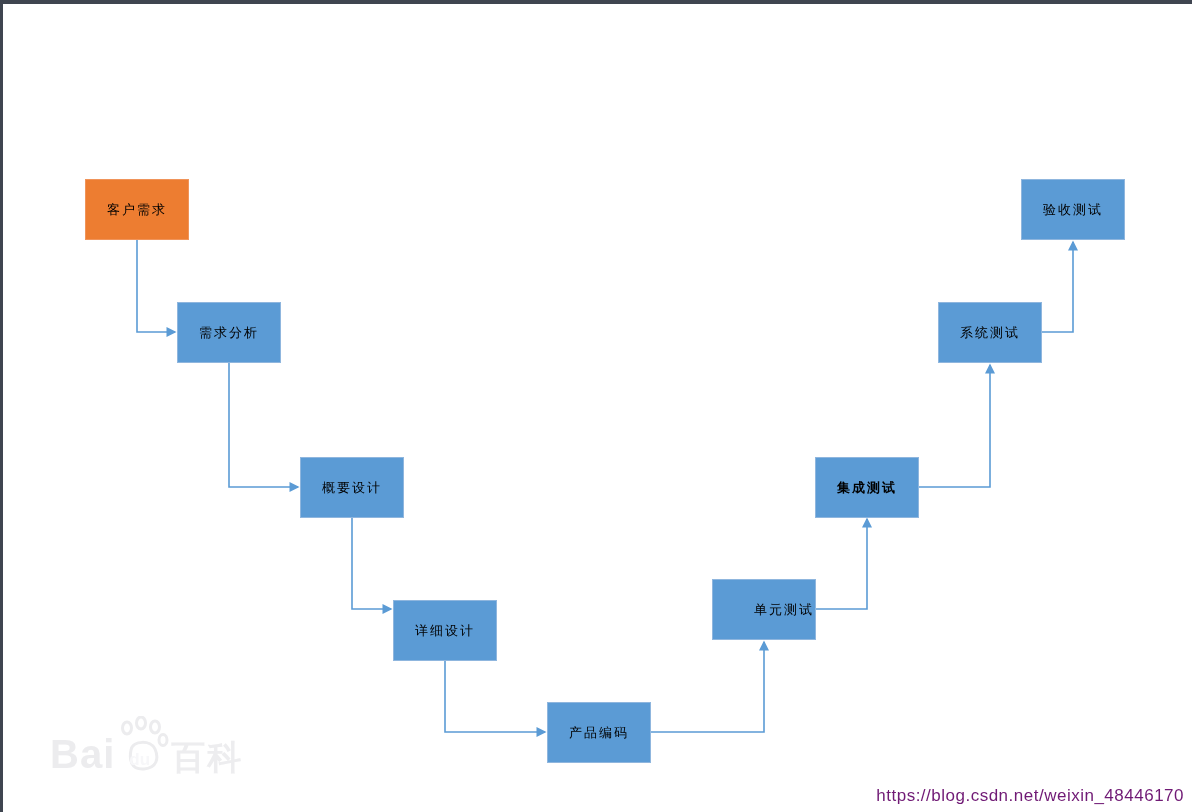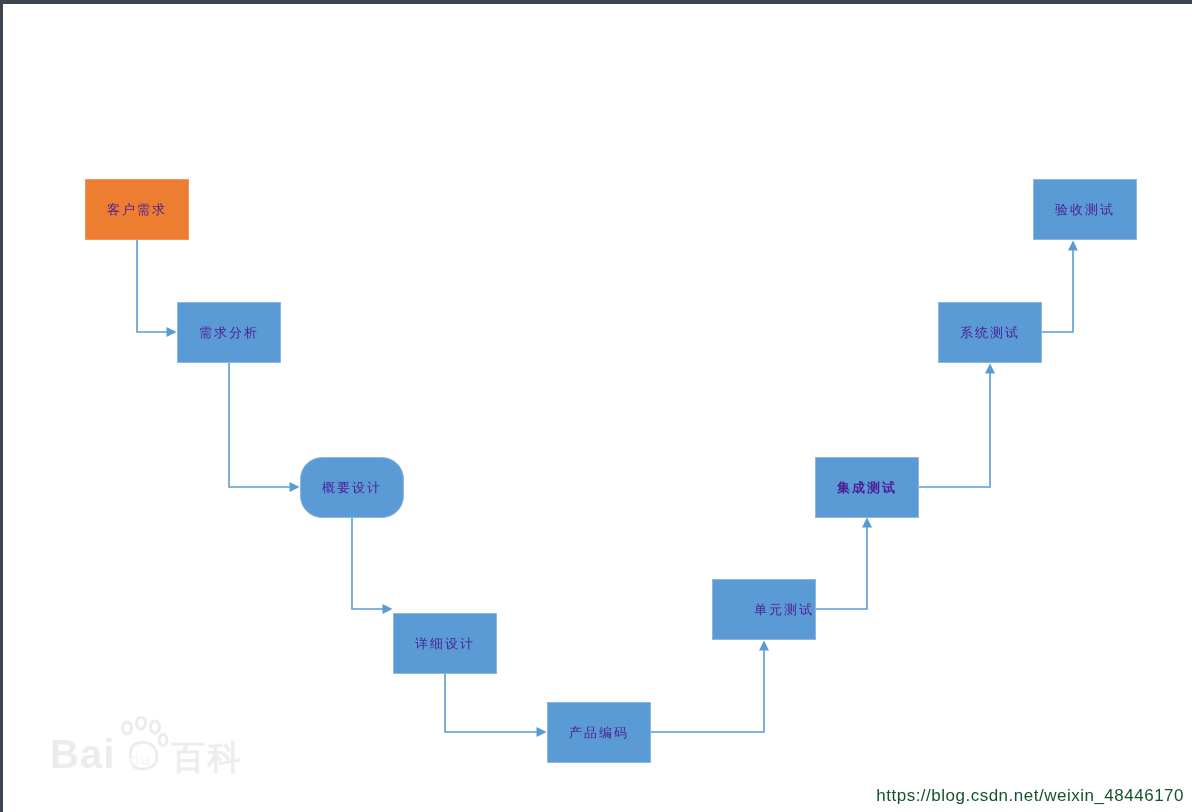--- a/index.html
+++ b/index.html
@@ -33,21 +33,21 @@
     pointer-events: none;
   }
   .node {
     position: absolute;
     width: 104px;
     height: 61px;
     box-sizing: border-box;
     display: flex;
     align-items: center;
     justify-content: center;
-    color: #4c1d95;
+    color: #000000;
     font-size: 13px;
     letter-spacing: 2px;
     text-align: center;
   }
   .node.process {
     background: #5B9BD5;
     border: 1px solid #8FB6DE;
   }
   .node.start {
     background: #ED7D31;
@@ -88,21 +88,21 @@
     line-height: 1;
     letter-spacing: 2px;
     color: #EDEDEF;
   }
   
   .wm-csdn {
     position: absolute;
     right: 8px;
     bottom: 6px;
     font-size: 17px;
-    color: #14532d;
+    color: #701a75;
     letter-spacing: 0.5px;
     user-select: none;
   }
 </style>
 </head>
 <body>
 
 <div class="frame-top"></div>
 <div class="frame-left"></div>
 
@@ -119,27 +119,27 @@
     <path d="M445 640 L445 732 L545 732" marker-end="url(#arrow)"></path>
     <path d="M651 732 L764 732 L764 642" marker-end="url(#arrow)"></path>
     <path d="M816 609 L867 609 L867 519" marker-end="url(#arrow)"></path>
     <path d="M919 487 L990 487 L990 365" marker-end="url(#arrow)"></path>
     <path d="M1042 332 L1073 332 L1073 242" marker-end="url(#arrow)"></path>
   </g>
 </svg>
 
 <div class="node start" style="left:85px;  top:179px;">客户需求</div>
 <div class="node process" style="left:177px; top:302px;">需求分析</div>
-<div class="node process" style="left:300px; top:457px;border-radius:22px;">概要设计</div>
-<div class="node process" style="left:393px; top:613px;text-align:center;">详细设计</div>
+<div class="node process" style="left:300px; top:457px;">概要设计</div>
+<div class="node process" style="left:393px; top:600px;text-align:center;">详细设计</div>
 <div class="node process" style="left:547px; top:702px;font-family:Liberation Mono, monospace;">产品编码</div>
 <div class="node process" style="left:712px; top:579px;padding-left:40px;">单元测试</div>
 <div class="node process" style="left:815px; top:457px;font-weight:bold;">集成测试</div>
 <div class="node process" style="left:938px; top:302px;text-align:center;">系统测试</div>
-<div class="node process" style="left:1021px;top:179px;margin-left:12px;">验收测试</div>
+<div class="node process" style="left:1021px;top:179px;">验收测试</div>
 
 <div class="wm-baidu">
   <span class="wm-bai">Bai</span>
   <span class="wm-paw">
     <svg width="52" height="58" viewBox="0 0 52 58" xmlns="http://www.w3.org/2000/svg">
       <g fill="none" stroke="#ECECEE" stroke-width="3">
         <ellipse cx="10" cy="12" rx="4.5" ry="6"></ellipse>
         <ellipse cx="24" cy="7" rx="4.5" ry="6"></ellipse>
         <ellipse cx="38" cy="11" rx="4.5" ry="6"></ellipse>
         <ellipse cx="46" cy="24" rx="4" ry="5.5"></ellipse>

